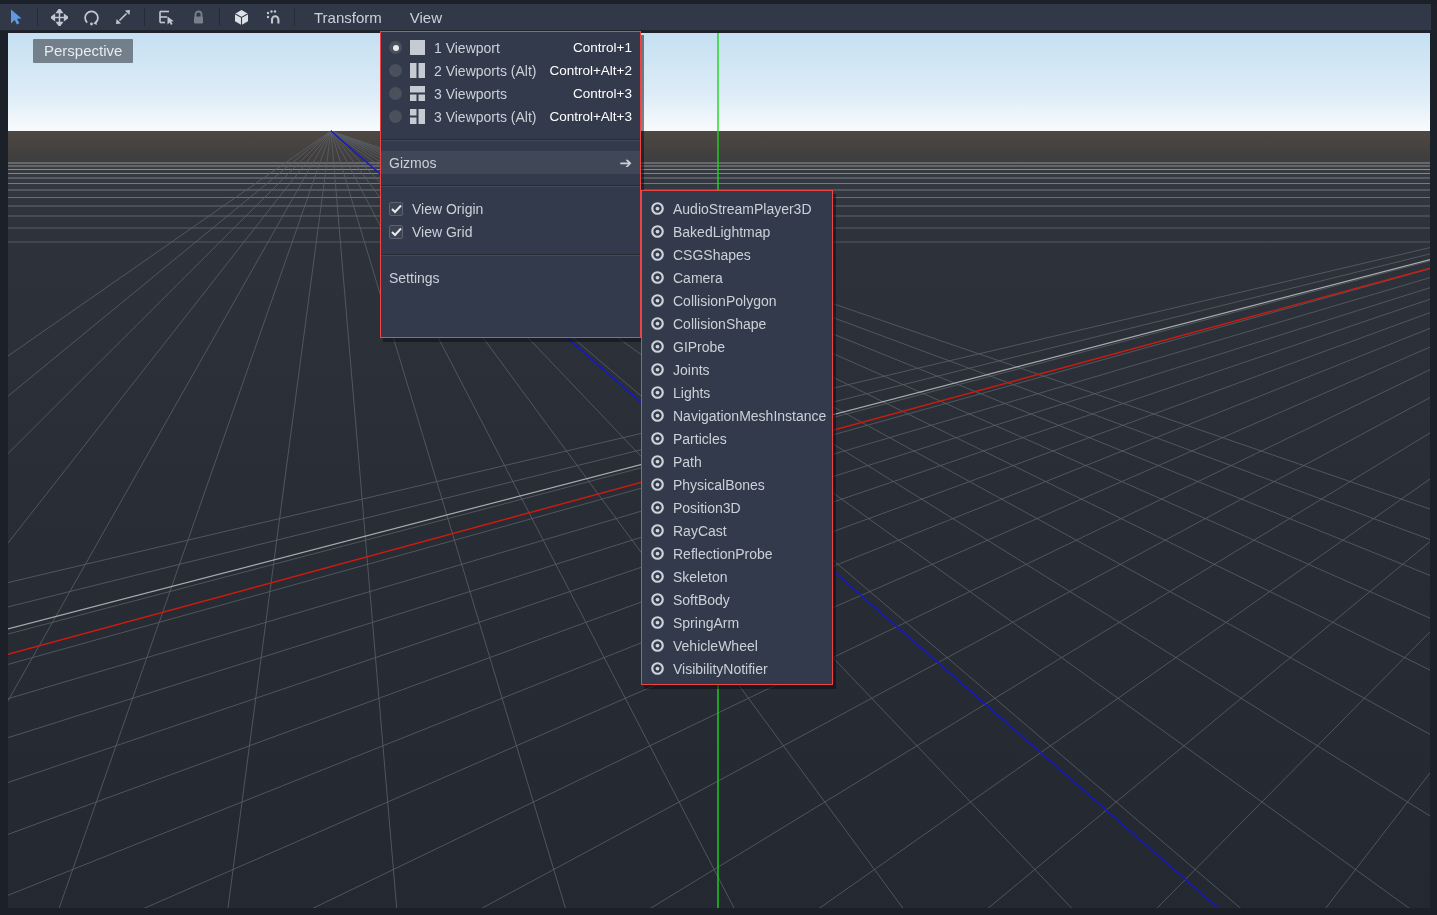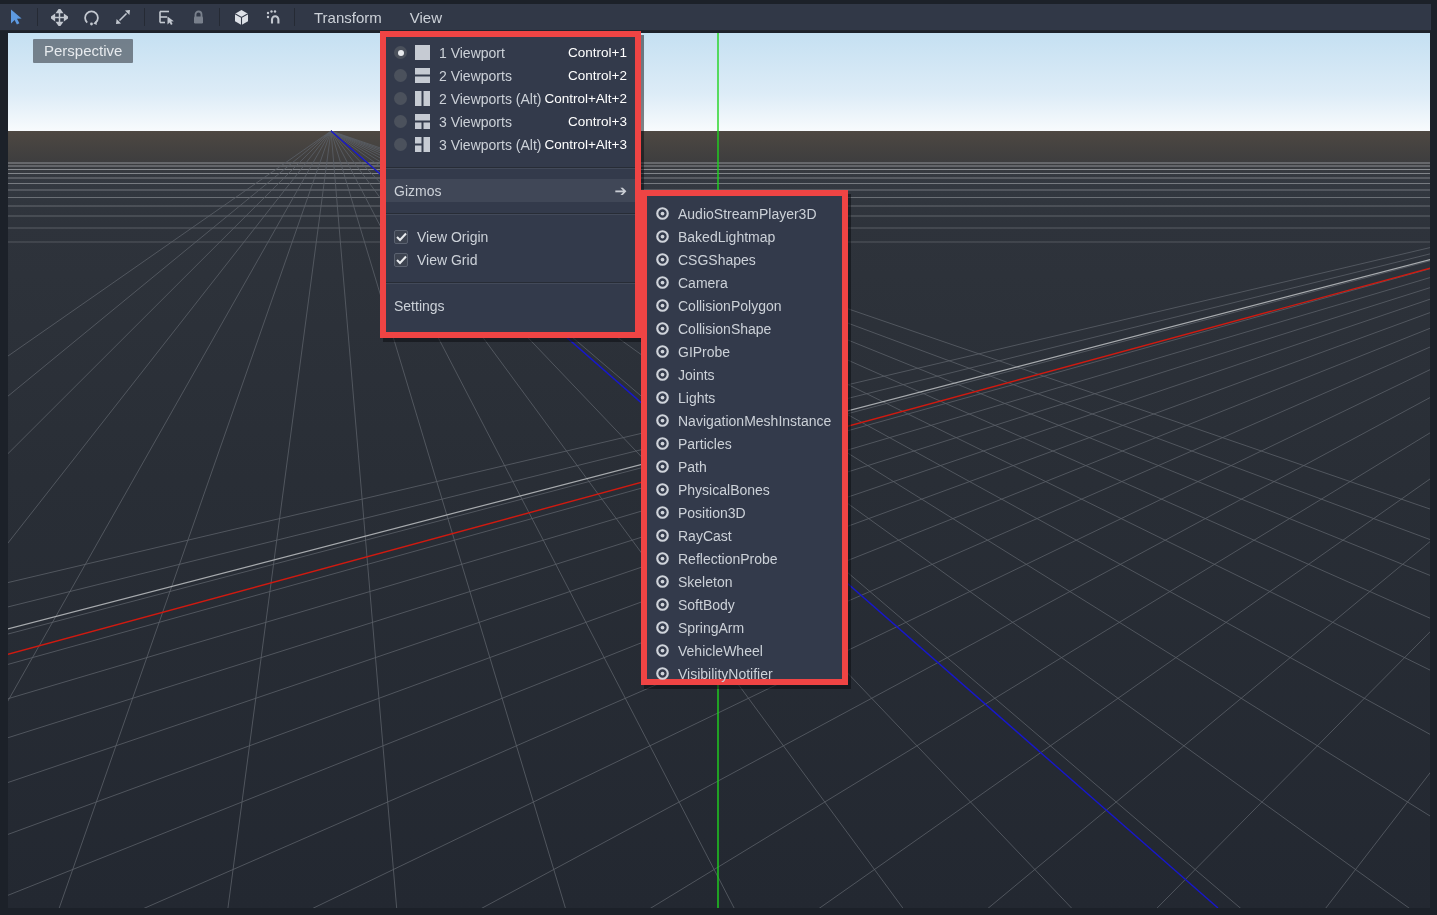--- a/index.html
+++ b/index.html
@@ -19,24 +19,24 @@
 
   
   #viewport { position:absolute; left:8px; top:33px; width:1422px; height:875px;
     overflow:hidden; background:#262b33; }
   #scene { position:absolute; left:0; top:0; }
   #persp-label { position:absolute; left:16px; top:6px; padding:3px 11px 4px 11px;
     background:rgba(93,103,113,0.80); color:#e7eaee; font-size:15px; border-radius:1px;margin-left:9px; }
   .edge-strip { position:absolute; background:#1c2129; }
 
   
-  .popup { position:absolute; background:#333a4b; border:6px solid #ef4444;
+  .popup { position:absolute; background:#333a4b; border:1px solid #ef4444;
     box-shadow:3px 4px 0 rgba(8,10,14,0.5); color:#ccd1d8; font-size:14px; }
   #view-menu { left:380px; top:31px; width:261px; height:307px; padding-top:4px; }
-  #gizmos-submenu { left:641px; top:190px; width:207px; height:495px; padding-top:6px; }
+  #gizmos-submenu { left:641px; top:190px; width:192px; height:495px; padding-top:6px; }
 
   .menu-row { height:23px; display:flex; align-items:center; padding:0 8px; }
   .menu-row .grow { flex:1; }
   .shortcut { color:#ffffff; font-size:13.5px; }
   .menu-sep { height:23px; display:flex; align-items:center; }
   .menu-sep > div { width:100%; height:2px; border-top:1px solid #272c36; border-bottom:1px solid #424959; }
   .hl { background:#404757;gap:32px; }
   .submenu-arrow { color:#c9cdd4; font-size:15px; }
 
   .radio { width:13px; height:13px; border-radius:50%; background:#4b515c;
@@ -246,32 +246,20 @@
       <span class="vp-glyph">
         <svg width="15" height="15">
             <rect x="0" y="0" width="15" height="15" fill="#c6cbd3"></rect>
           </svg>
         </span>
       <span class="label">1 Viewport</span>
       <span class="grow"></span>
       <span class="shortcut">Control+1</span>
     </div>
 
-    <div class="menu-row">
-      <span class="radio"></span>
-      <span class="vp-glyph">
-        <svg width="15" height="15">
-            <rect x="0" y="0" width="15" height="6.5" fill="#c6cbd3"></rect>
-            <rect x="0" y="8.5" width="15" height="6.5" fill="#c6cbd3"></rect>
-          </svg>
-        </span>
-      <span class="label">2 Viewports</span>
-      <span class="grow"></span>
-      <span class="shortcut">Control+2</span>
-    </div>
 
     <div class="menu-row">
       <span class="radio"></span>
       <span class="vp-glyph">
         <svg width="15" height="15">
             <rect x="0" y="0" width="6.5" height="15" fill="#c6cbd3"></rect>
             <rect x="8.5" y="0" width="6.5" height="15" fill="#c6cbd3"></rect>
           </svg>
         </span>
       <span class="label">2 Viewports (Alt)</span>

